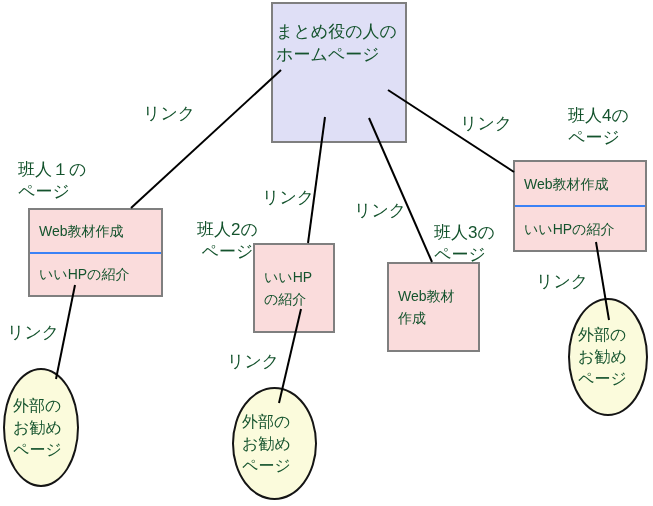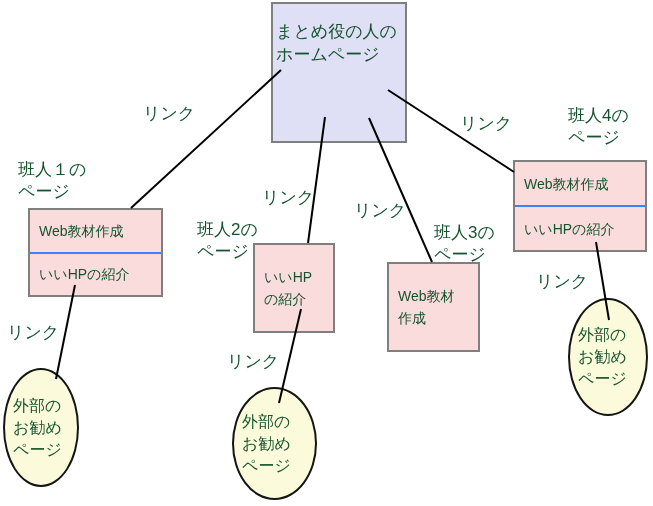--- a/index.html
+++ b/index.html
@@ -44,21 +44,21 @@
     <line x1="75" y1="285" x2="56" y2="379"></line>
     <line x1="301" y1="309" x2="279" y2="403"></line>
     <line x1="596" y1="242" x2="609" y2="320"></line>
   </svg>
 
   <div class="abs box root-box txt" style="left:271px; top:2px; width:136px; height:141px;">まとめ役の人の
 ホームページ</div>
 
   <div class="abs caption txt" style="left:18px;  top:159px;">班人１の
 ページ</div>
-  <div class="abs caption txt" style="left:197px; top:219px;">班人2の
+  <div class="abs caption txt" style="left:197px; top:219px;text-align:center;">班人2の
 ページ</div>
   <div class="abs caption txt" style="left:434px; top:222px;">班人3の
 ページ</div>
   <div class="abs caption txt" style="left:568px; top:105px;">班人4の
 ページ</div>
 
   <div class="abs box member-box" style="left:28px; top:208px; width:135px; height:89px;">
     <div class="cell txt">Web教材作成</div>
     <div class="cell txt">いいHPの紹介</div>
   </div>

